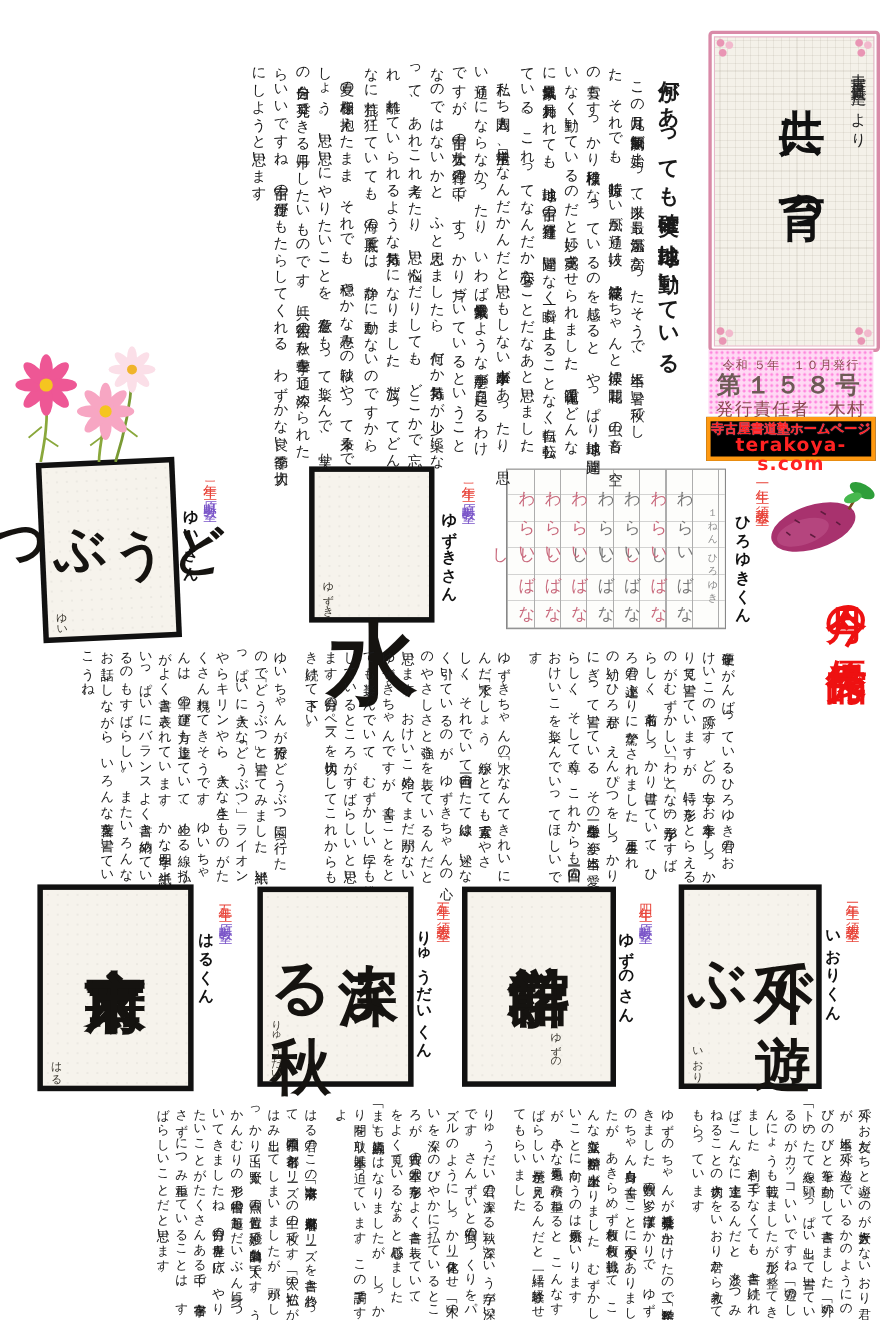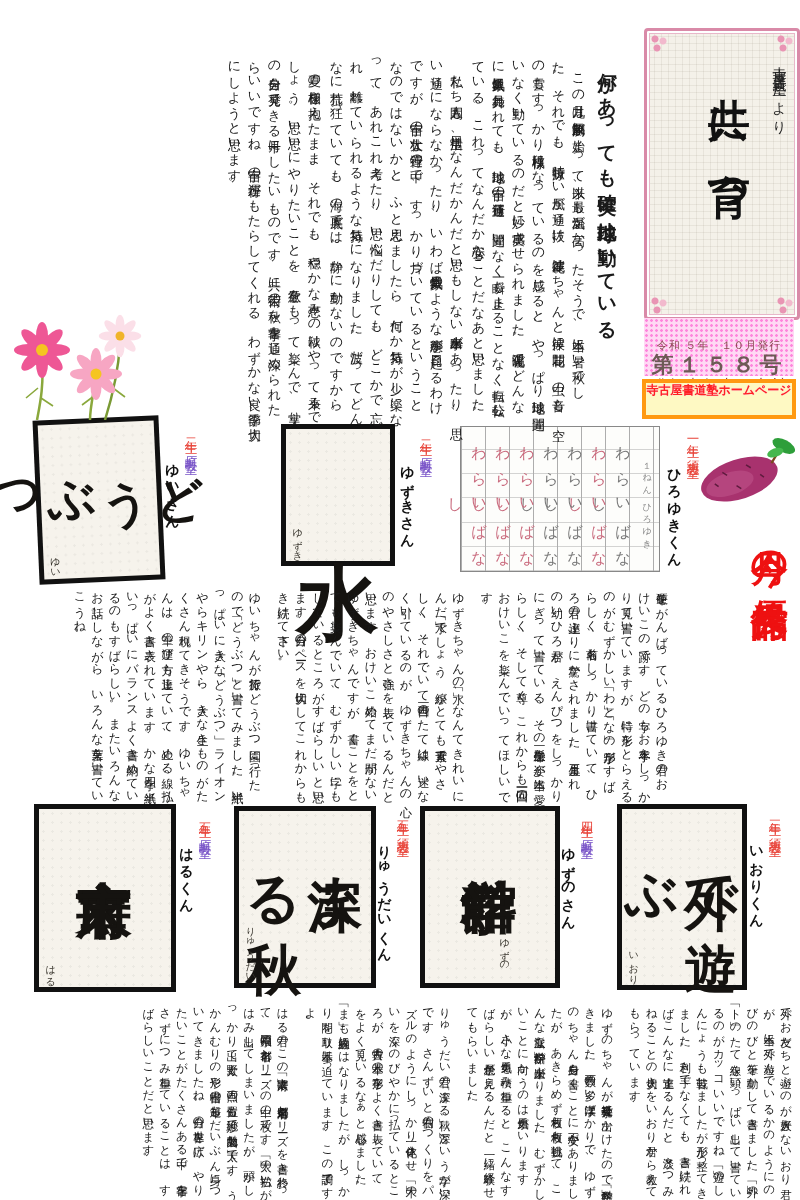--- a/index.html
+++ b/index.html
@@ -20,27 +20,27 @@
   .lace.tl{left:2px;top:2px}.lace.tr{right:2px;top:2px}
   .lace.bl{left:2px;bottom:2px}.lace.br{right:2px;bottom:2px}
   .tb-inner{position:absolute;inset:8px;writing-mode:vertical-rl;}
   .tb-name{font-size:14px;letter-spacing:3px;padding-top:16px;color:#222;
     font-family:"DejaVu Serif",serif;}
   .tb-title{font-size:42px;font-weight:bold;letter-spacing:13px;padding-top:26px;margin-right:14px;
     font-family:"DejaVu Serif",serif;color:#111;}
 
   .issue-box{position:absolute;left:644px;top:318px;width:150px;height:58px;text-align:center;
     background:#ffd9f4;background-image:radial-gradient(#ff86dd 1px,transparent 1.6px);
-    background-size:5px 5px;color:#8a4a50;padding-top:18px;box-sizing:border-box;}
+    background-size:5px 5px;color:#8a4a50;padding-top:4px;box-sizing:border-box;}
   .issue-date{font-size:11px;letter-spacing:1px;margin-top:2px;}
   .issue-no{font-size:22px;letter-spacing:5px;color:#6d5a55;font-family:"DejaVu Serif",serif;font-weight:bold;line-height:1.05;}
   .issue-pub{font-size:16px;letter-spacing:1px;}
 
   .homepage-box{position:absolute;left:642px;top:379px;width:154px;height:40px;box-sizing:border-box;
-    background:#fef9c3;border:4px solid #ff9911;text-align:center;}
+    background:#000000;border:4px solid #ff9911;text-align:center;}
   .hp-label{font-size:12px;font-weight:bold;color:#ff2222;line-height:14px;text-shadow:0 0 1px #ffb3ec;}
   .hp-url{font-size:17px;font-weight:bold;color:#ff2222;line-height:17px;letter-spacing:1px;}
 
   
   .headline{position:absolute;left:594px;top:58px;width:28px;height:356px;
     font-size:19px;font-weight:bold;letter-spacing:2px;line-height:28px;}
   .article{position:absolute;left:30px;top:52px;width:558px;height:368px;z-index:2;
     font-size:13px;line-height:20px;letter-spacing:.5px;}
   .article p{margin:0;text-indent:1em;}
   .article p + p{margin-block-start:2px;}
@@ -104,20 +104,21 @@
   </div>
 
   <div class="issue-box">
     <div class="issue-date">令和 ５年　１０月発行</div>
     <div class="issue-no">第１５８号</div>
     <div class="issue-pub">発行責任者　木村　真子</div>
   </div>
 
   <div class="homepage-box">
     <div class="hp-label">寺古屋書道塾ホームページ</div>
+    <div class="hp-url">terakoya-s.com</div>
   </div>
 
   <div class="headline v">何があっても確実に地球は動いている</div>
   <div class="article v">
     <p>この九月は気象観測が始まって以来、最も気温が高かったそうで、本当に暑い秋でした。それでも、時折涼しい風が通り抜け、彼岸花はちゃんと彼岸に開花し、虫の音も、空の雲もすっかり秋模様になっているのを感じると、やっぱり地球は間違いなく動いているのだと妙に実感させられました。温暖化でどんなに異常気象に見舞われても、地球は宇宙の運行通り、間違いなく一瞬も止まることなく自転、公転している。これってなんだか安心なことだなあと思いました。</p>
     <p>私たち人間も、日常生活、なんだかんだと思いもしない出来事があったり、思い通りにならなかったり、いわば異常気象のような事態が日々起こるわけですが、宇宙の壮大な運行の中で、すっかり片づいているということなのではないかと、ふと思えましたら、何だか気持ちが少し楽になって、あれこれ考えたり、思い悩んだりしても、どこかで忘れ、離れていられるような気持ちになりました。波だってどんなに荒れ狂っていても、海の奥底では、静かに動かないのですから。</p>
     <p>夏の様相を抱えたまま、それでも、穏やかな恵みの秋はやって来るでしょう。思い思いにやりたいことを、意欲をもって楽しんで、実りの自分を発見できる十月にしたいものです。共に芸術の秋を書字を通じ深められたらいいですね。宇宙の運行がもたらしてくれる、わずかな良い季節、大切にしようと思います。</p>
   </div>
 
   <svg class="flowers" viewBox="0 0 135 142">

